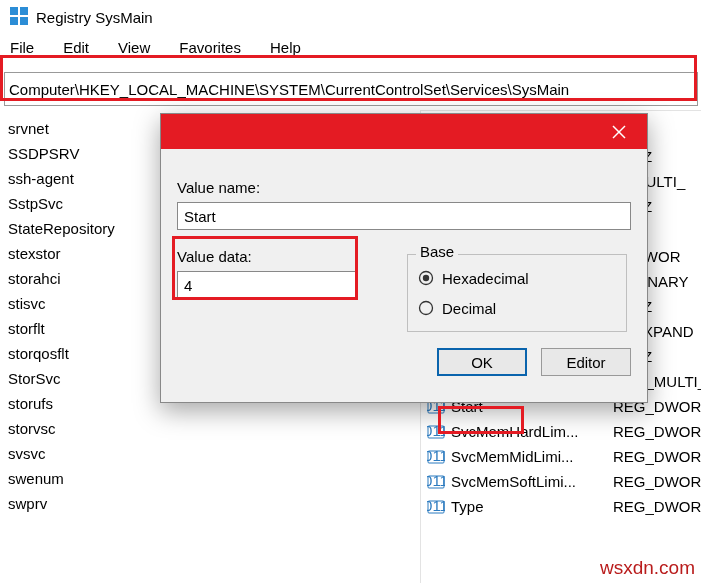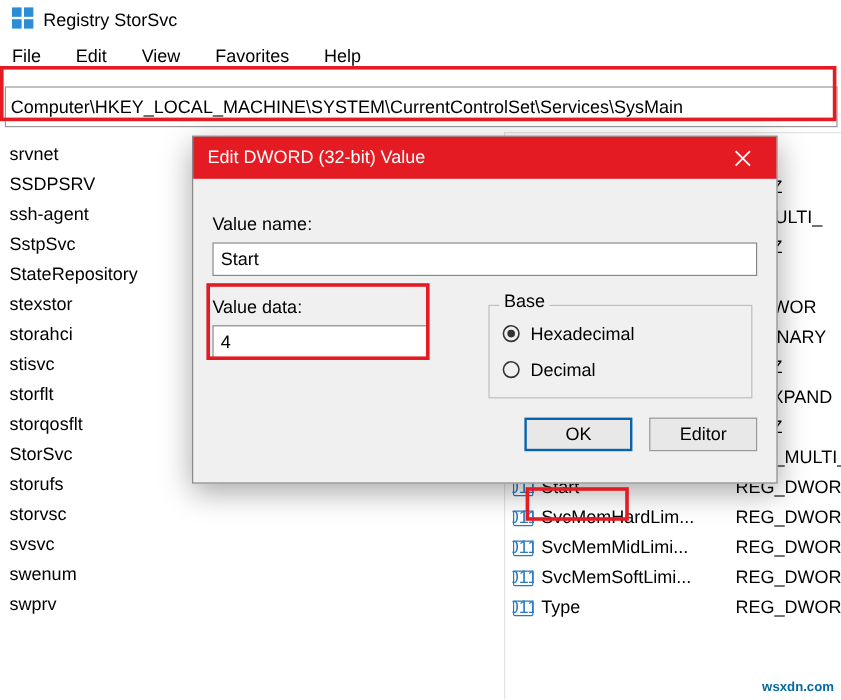--- a/index.html
+++ b/index.html
@@ -36,35 +36,35 @@
   .col-left { width: 210px; }
   .col-left input { width: 180px; }
   .fieldset { border: 1px solid #bfbfbf; padding: 8px 10px; width: 220px; position: relative; margin-top: 8px; }
   .fieldset .legend { position: absolute; top: -12px; left: 8px; background: #f0f0f0; padding: 0 4px; }
   .radio-row { display: flex; align-items: center; gap: 8px; height: 30px; }
   .radio-row svg { flex: 0 0 16px; }
   .btnrow { display: flex; gap: 14px; justify-content: flex-end; padding: 16px 16px; }
   .btn { width: 90px; height: 28px; border: 1px solid #999; background: #e8e8e8; display:flex; align-items:center; justify-content:center;}
   .btn.default { border: 2px solid #0a64ad; }
 
-  .watermark { position: absolute; right: 6px; bottom: 4px; color: #0369a1; font-size: 11px; font-weight: bold; }
+  .watermark { position: absolute; right: 6px; bottom: 4px; color: #b91c1c; font-size: 19px; }
 </style>
 </head>
 <body>
 
 <div class="titlebar">
   <span class="icon">
     <svg width="18" height="18" viewBox="0 0 18 18">
       <rect x="0" y="0" width="8" height="8" fill="#2b8dd6"></rect>
       <rect x="10" y="0" width="8" height="8" fill="#2b8dd6"></rect>
       <rect x="0" y="10" width="8" height="8" fill="#2b8dd6"></rect>
       <rect x="10" y="10" width="8" height="8" fill="#2b8dd6"></rect>
     </svg>
   </span>
-  <span class="title">Registry StorSvc</span>
+  <span class="title">Registry SysMain</span>
 </div>
 
 <div class="menubar">
   <span>File</span>
   <span>Edit</span>
   <span>View</span>
   <span>Favorites</span>
   <span>Help</span>
 </div>
 
@@ -251,21 +251,20 @@
           </svg>
         </span>
         <span class="valname">Type</span>
         <span class="valtype">REG_DWOR</span>
       </div>
     </div>
 </div>
 
 <div class="dialog">
   <div class="dlg-title">
-    <span>Edit DWORD (32-bit) Value</span>
     <span class="spacer"></span>
     <span class="dlg-close">
       <svg width="14" height="14" viewBox="0 0 14 14">
         <line x1="1" y1="1" x2="13" y2="13" stroke="#fff" stroke-width="1.5"></line>
         <line x1="13" y1="1" x2="1" y2="13" stroke="#fff" stroke-width="1.5"></line>
       </svg>
     </span>
   </div>
   <div class="dlg-body">
     <div class="fld-label">Value name:</div>

